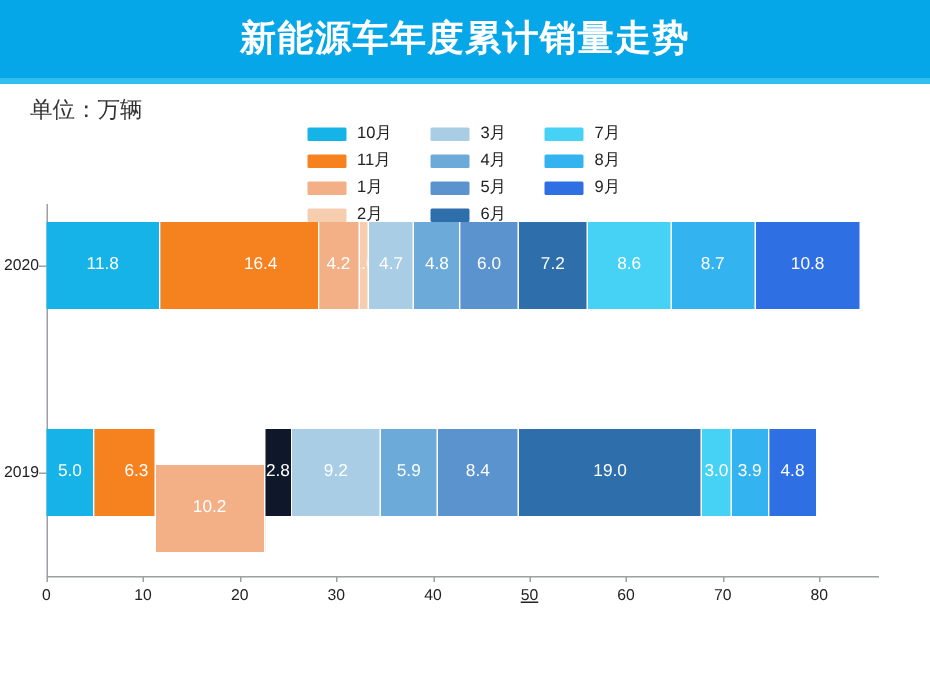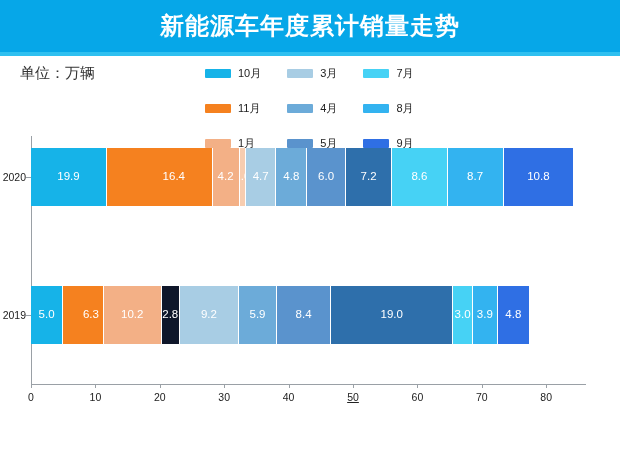--- a/index.html
+++ b/index.html
@@ -56,21 +56,22 @@
     position: absolute;
     left: 205px; top: 66px;
     width: 250px;
     display: flex;
     flex-direction: row;
     gap: 26px;
   }
   .legend-col {
     display: flex;
     flex-direction: column;
-    gap: 20px;
+    gap: 3px;
+    margin-top: 16px;
   }
   .legend-item {
     display: flex;
     flex-direction: row;
     align-items: center;
     height: 15px;
   }
   .legend-swatch {
     width: 26px;
     height: 9px;
@@ -233,21 +234,21 @@
     </div>
 
   <div id="plot">
     <div id="y-axis-line"></div>
     <div id="x-axis-line"></div>
   <div class="y-tick-mark" style="top: 41px;"></div>
       <div class="y-tick-label" style="top: 35px;">2020</div>
       <div class="bar-row" style="top: 12px;">
         <div class="bar-track">
           <div class="bar-seg" style="width: 75.992px; background: rgb(22, 179, 232);">
-            <span class="seg-label">19.9</span>
+            <span class="seg-label">11.8</span>
           </div>
           <div class="bar-seg" style="width: 105.616px; background: rgb(245, 129, 31); padding-left: 29px;">
             <span class="seg-label">16.4</span>
           </div>
           <div class="bar-seg" style="width: 27.048px; background: rgb(243, 176, 134);">
             <span class="seg-label">4.2</span>
           </div>
           <div class="bar-seg" style="width: 6.44px; background: rgb(247, 205, 176);">
             <span class="seg-label">1.0</span>
           </div>
@@ -277,21 +278,21 @@
       <div class="y-tick-mark" style="top: 179px;"></div>
       <div class="y-tick-label" style="top: 173px;">2019</div>
       <div class="bar-row" style="top: 150px;">
         <div class="bar-track">
           <div class="bar-seg" style="width: 32.2px; background: rgb(22, 179, 232);">
             <span class="seg-label">5.0</span>
           </div>
           <div class="bar-seg" style="width: 40.572px; background: rgb(245, 129, 31); padding-left: 16px;">
             <span class="seg-label">6.3</span>
           </div>
-          <div class="bar-seg" style="width: 58px; background: rgb(243, 176, 134);">
+          <div class="bar-seg" style="width: 73px; background: rgb(243, 176, 134); margin-top: 24px;">
             <span class="seg-label">10.2</span>
           </div>
           <div class="bar-seg" style="width: 18.032px; background: #0f172a;">
             <span class="seg-label">2.8</span>
           </div>
           <div class="bar-seg" style="width: 59.248px; background: rgb(168, 205, 228);">
             <span class="seg-label">9.2</span>
           </div>
           <div class="bar-seg" style="width: 37.996px; background: rgb(108, 171, 217);">
             <span class="seg-label">5.9</span>

